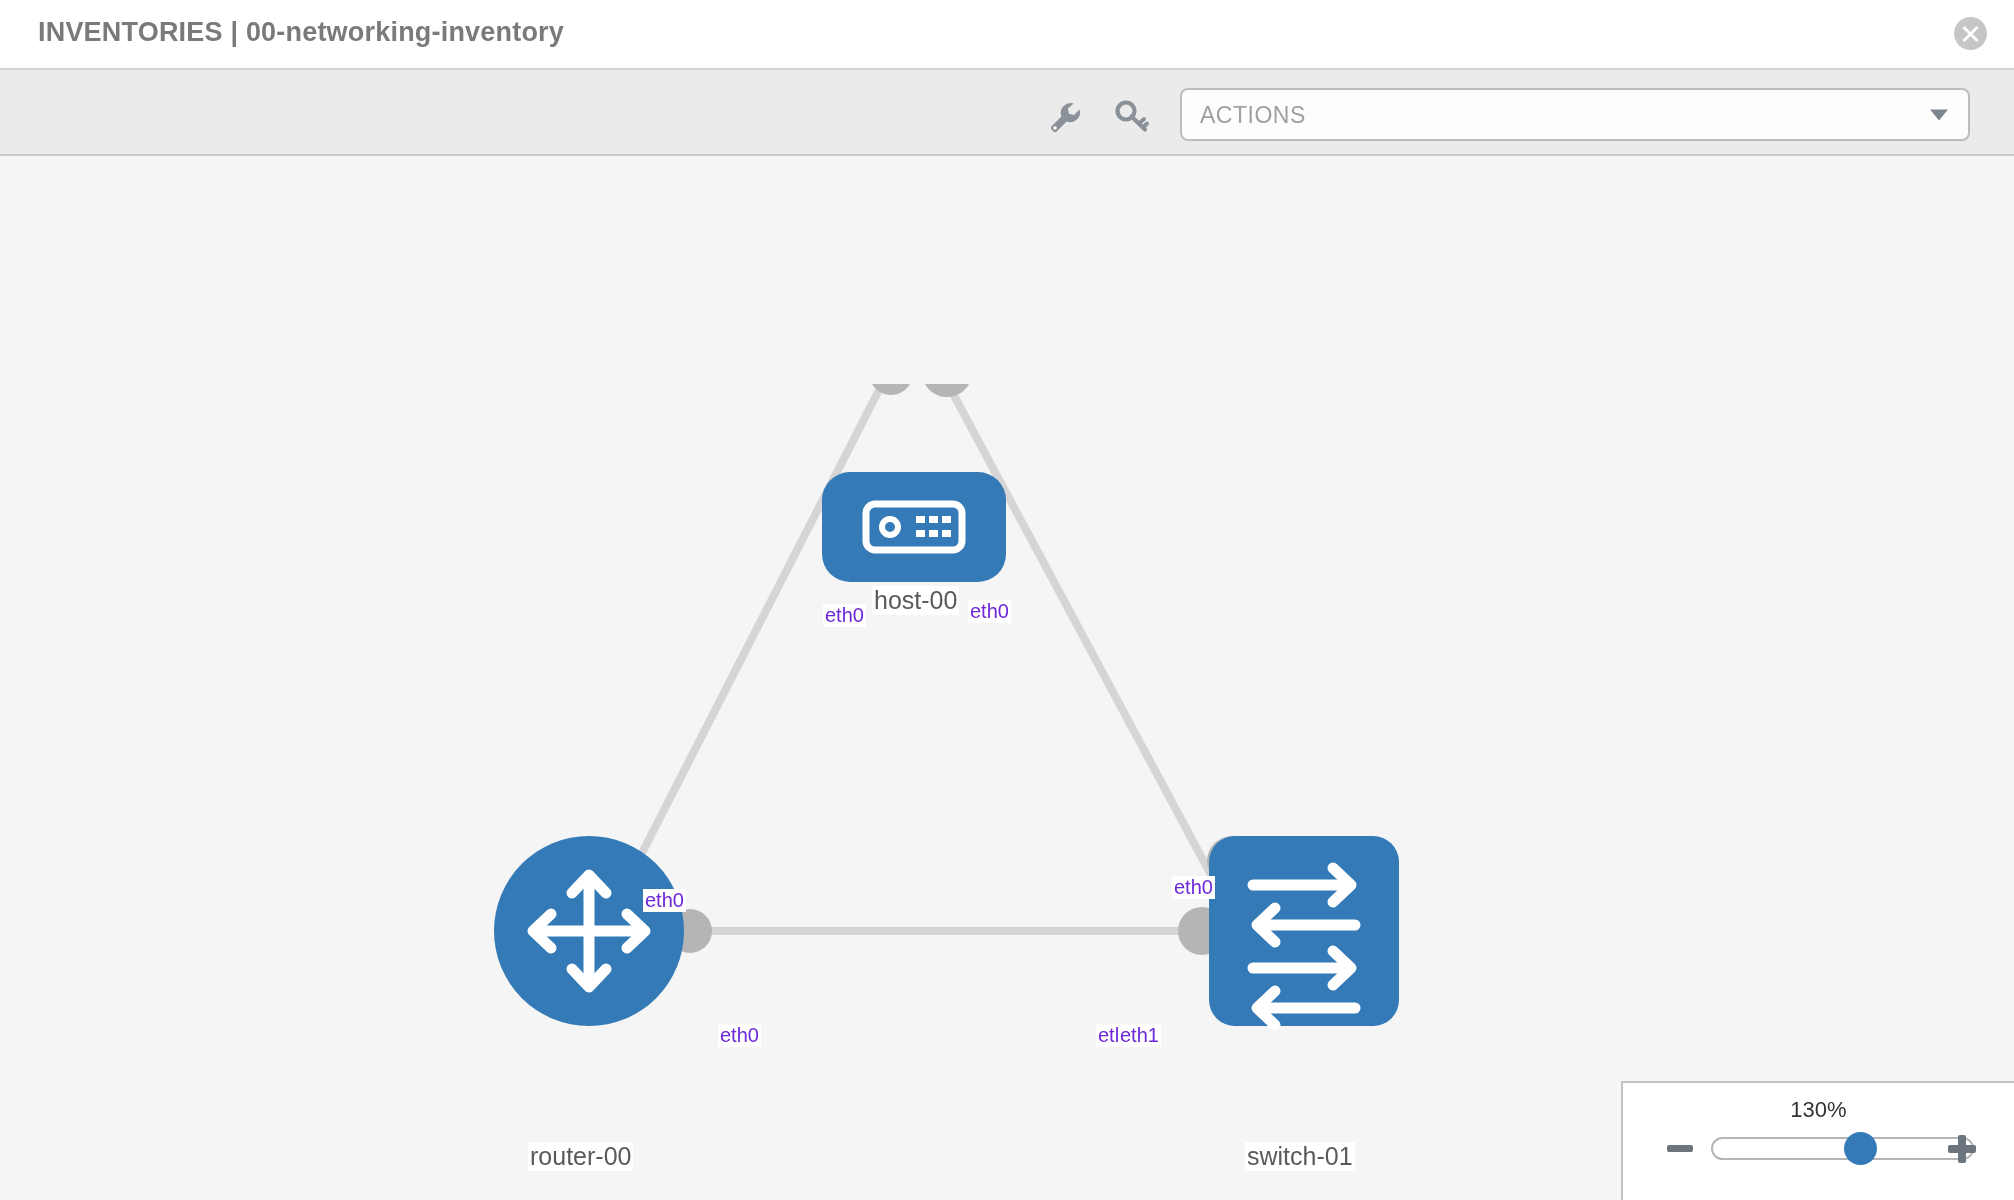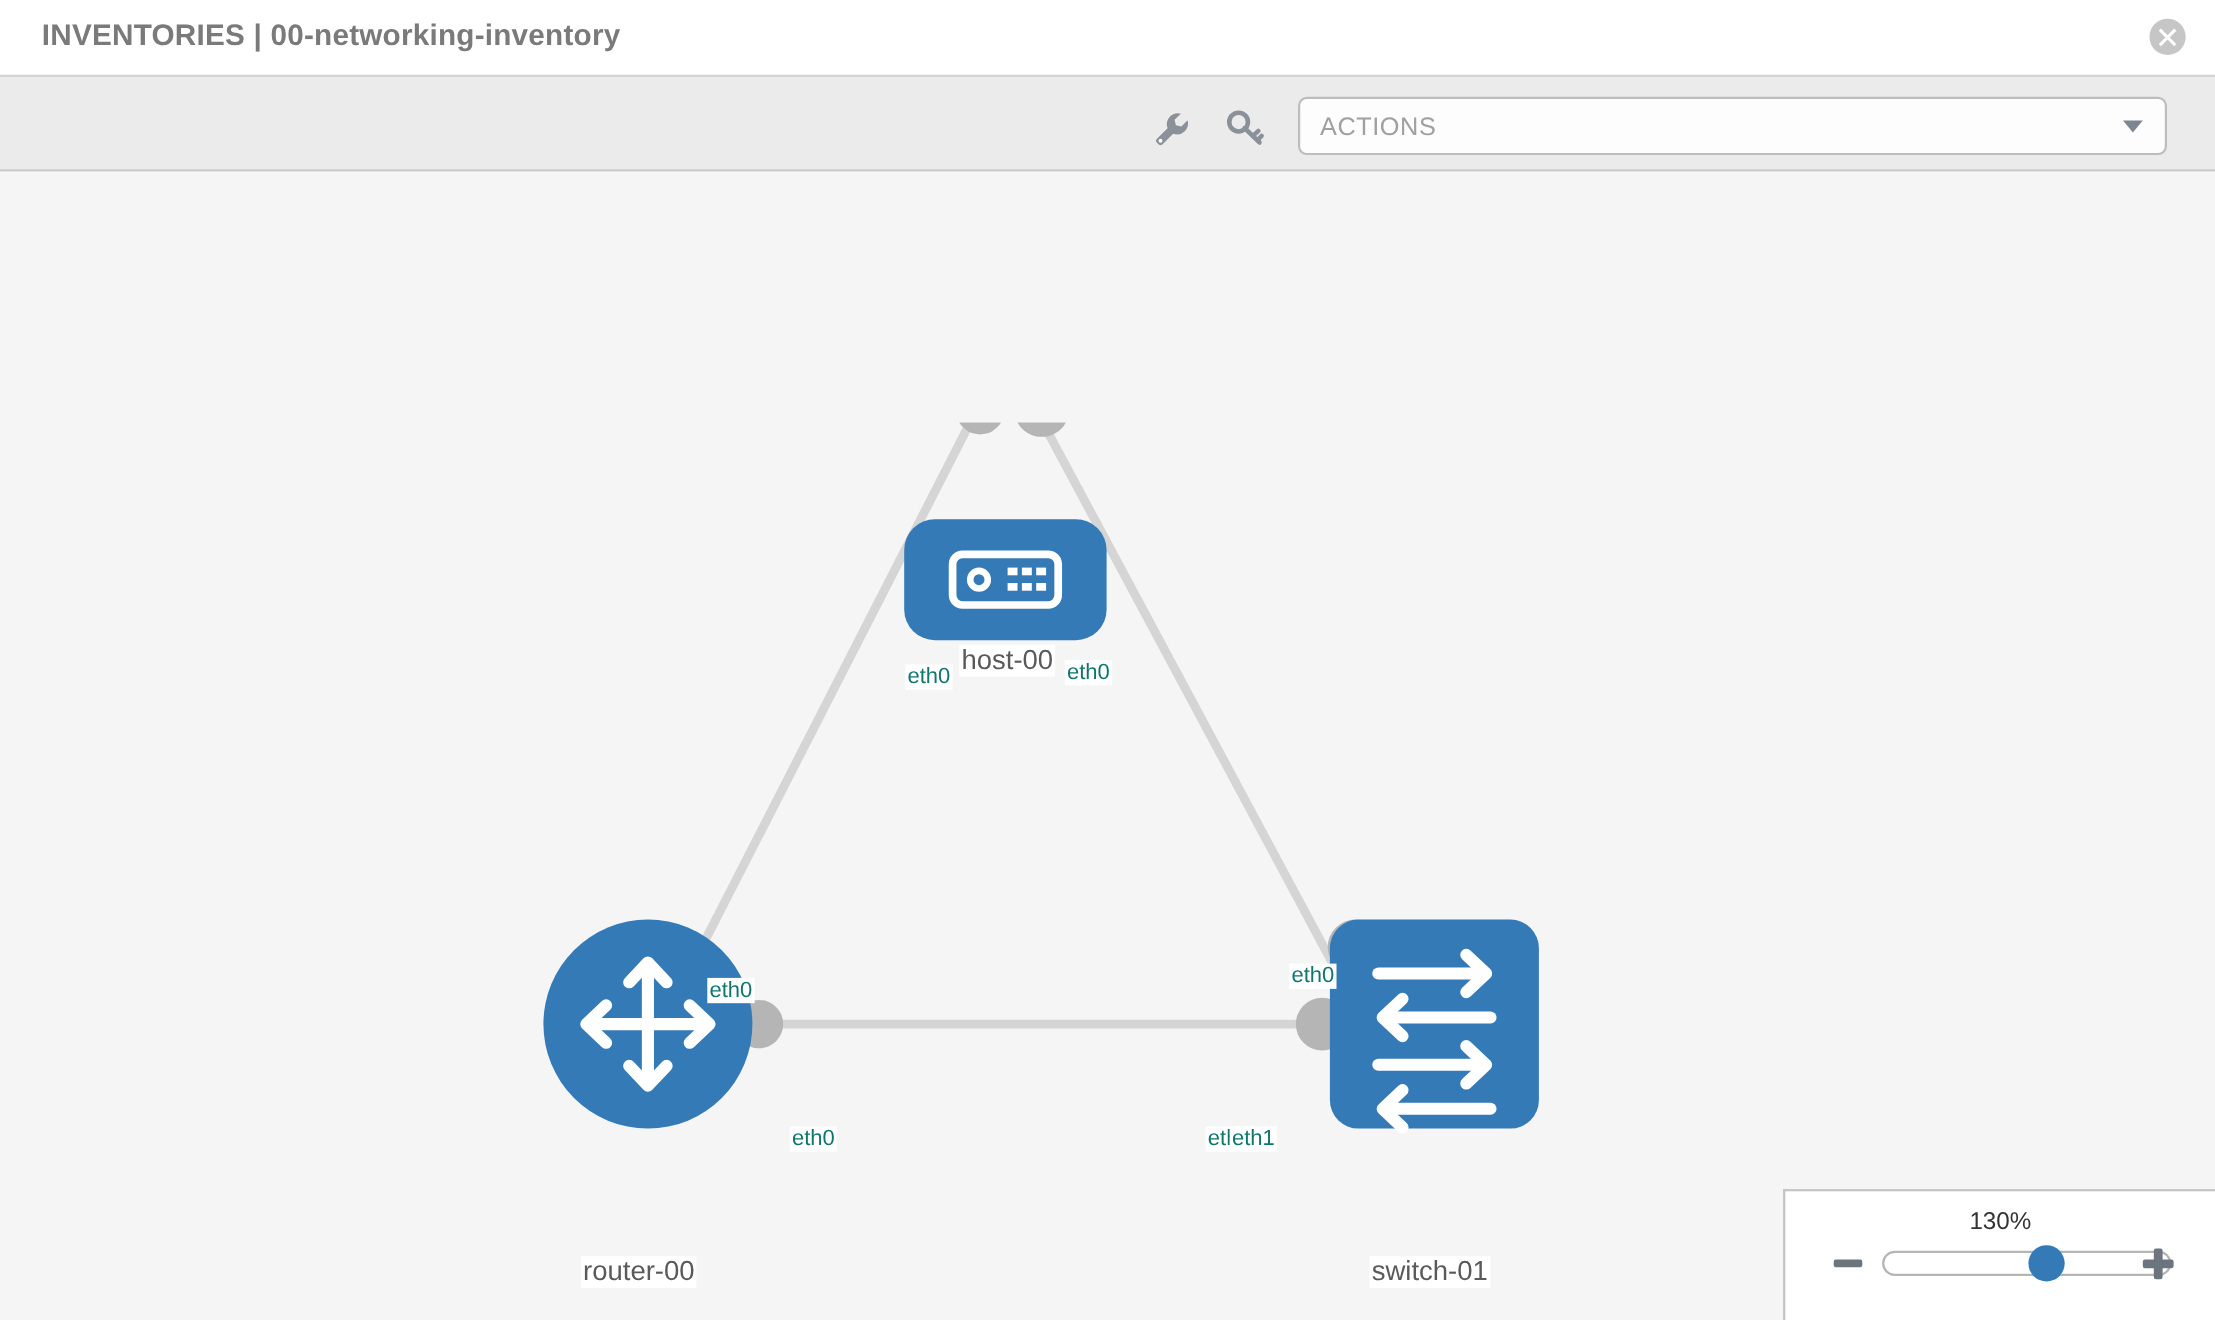--- a/index.html
+++ b/index.html
@@ -78,21 +78,21 @@
   #topology { position: absolute; left: 0; top: 0; }
   .node-name {
     position: absolute;
     font-size: 25px; color: #5a5a5a;
     background: #ffffff;
     white-space: nowrap;
     padding: 0 2px;
   }
   .edge-label {
     position: absolute;
-    font-size: 20px; color: #0f766e;
+    font-size: 20px; color: #6d28d9;
     background: #ffffff;
     white-space: nowrap;
     padding: 0 2px;
   }
 
   
   #zoom-panel {
     position: absolute; left: 1621px; top: 1081px;
     width: 393px; height: 124px;
     background: #ffffff;

